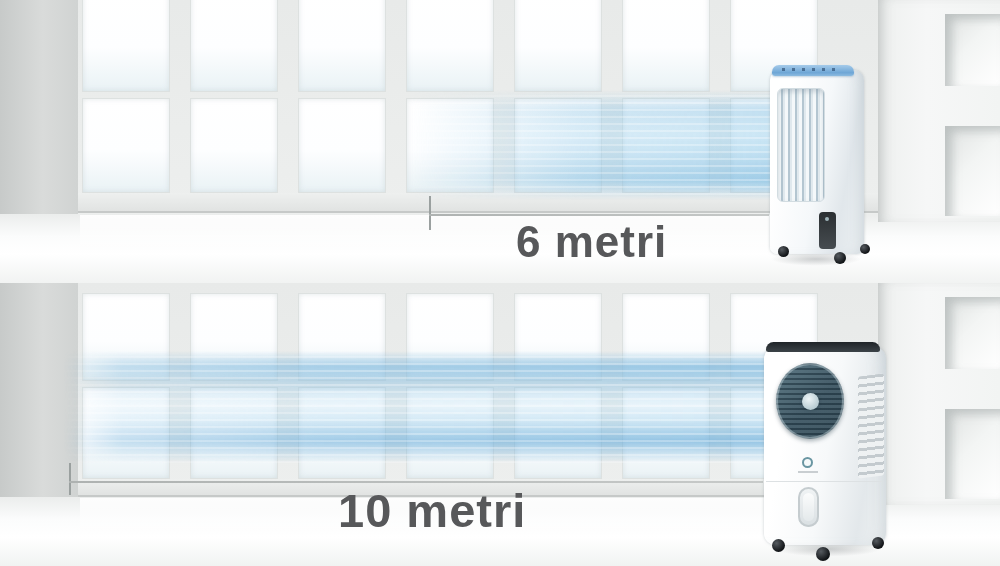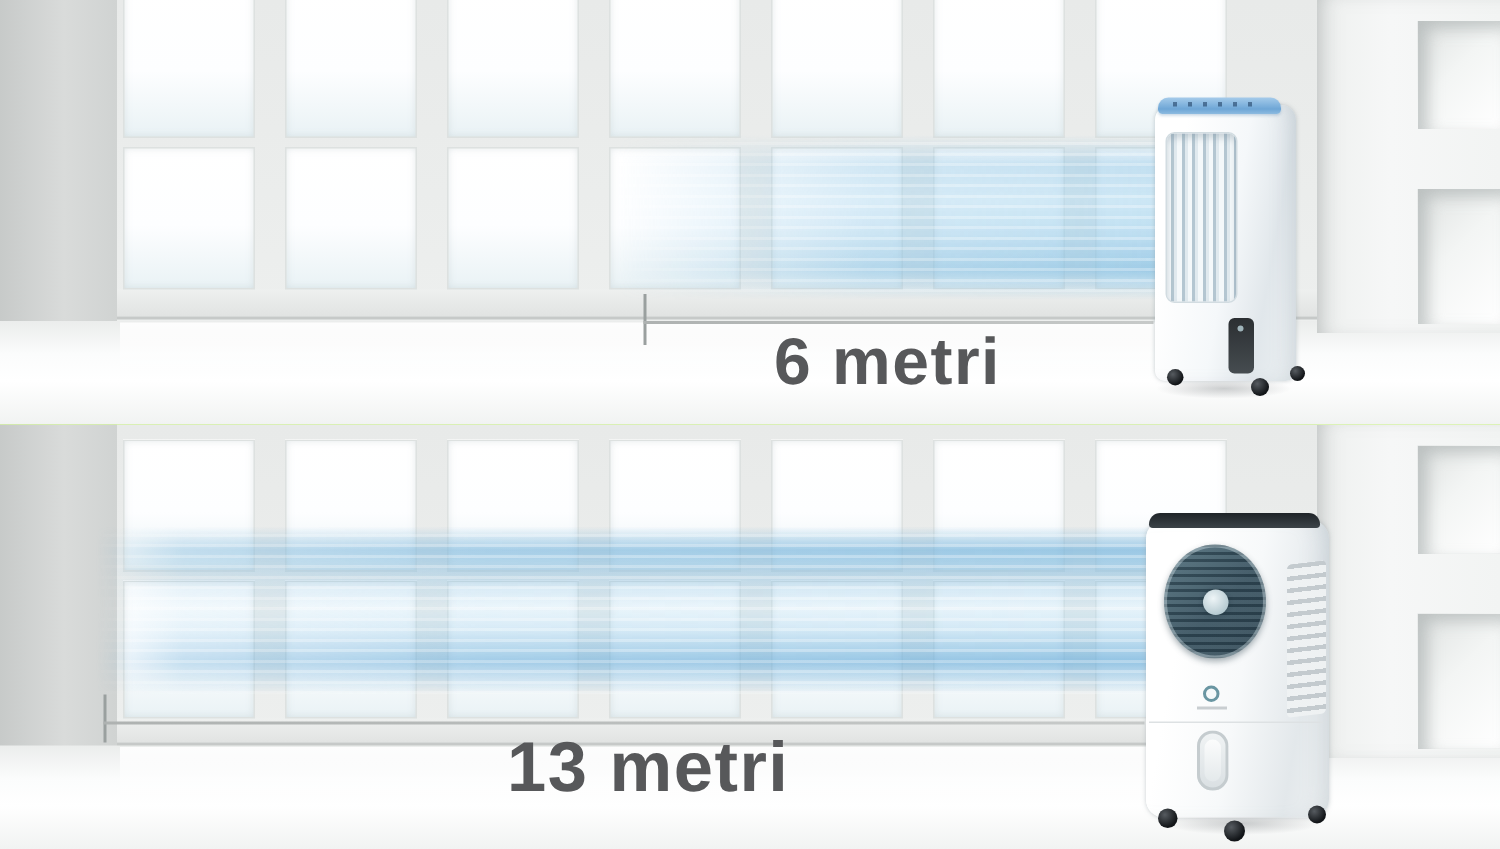--- a/index.html
+++ b/index.html
@@ -1,20 +1,20 @@
 <!DOCTYPE html>
 <html><head>
 <meta charset="utf-8">
 <style>
   html,body{margin:0;padding:0;background:#ffffff;}
   #stage{
     position:relative;width:1000px;height:566px;overflow:hidden;
     font-family:"Liberation Sans",sans-serif;background:#f4f5f5;
   }
-  .scene{position:relative;width:1000px;height:283px;overflow:hidden;background:#bef264;text-align:right;}
+  .scene{position:relative;width:1000px;height:283px;overflow:hidden;background:#5eead4;text-align:right;}
 
   
   .floor{position:absolute;left:0;right:0;bottom:0;height:72px;z-index:1;
     background:linear-gradient(to bottom,#e9ebea 0%,#fbfcfc 35%,#ffffff 60%,#f1f3f2 100%);}
   .floor-reflection{position:absolute;left:80px;top:4px;width:730px;height:50px;
     background:linear-gradient(to bottom,rgba(255,255,255,0.9),rgba(255,255,255,0));}
   .left-wall{position:absolute;left:0;top:0;width:78px;height:214px;z-index:2;
     background:linear-gradient(to right,#c7cac9 0%,#d9dbda 55%,#d0d3d2 100%);}
   .window-wall{position:absolute;left:78px;top:0;width:800px;height:214px;z-index:2;
     background:linear-gradient(to bottom,#e8eae9 0%,#edefee 100%);}
@@ -220,21 +220,21 @@
     </div>
 
     <div class="right-wall">
       <div class="niche n1"></div>
       <div class="niche n2"></div>
     </div>
 
     <div class="airflow"></div>
     <div class="measure-tick"></div>
     <div class="measure-line"></div>
-    <div class="distance-label">13 metri</div>
+    <div class="distance-label">10 metri</div>
 
     <div class="device device--round">
       <div class="dev-shadow"></div>
       <div class="b-body"></div>
       <div class="b-top"></div>
       <div class="b-vents"></div>
       <div class="b-fan">
         <div class="b-hub"></div>
       </div>
       <div class="b-button"></div>

